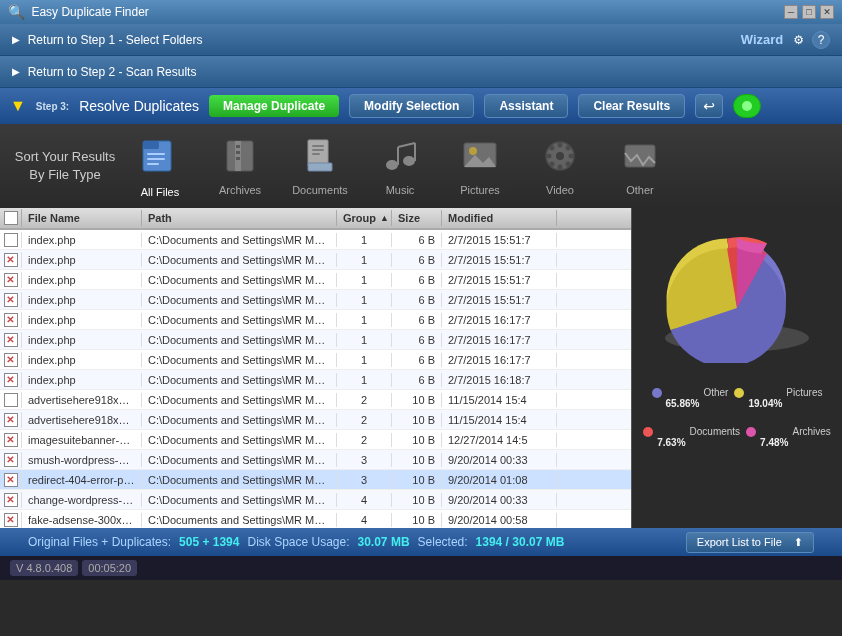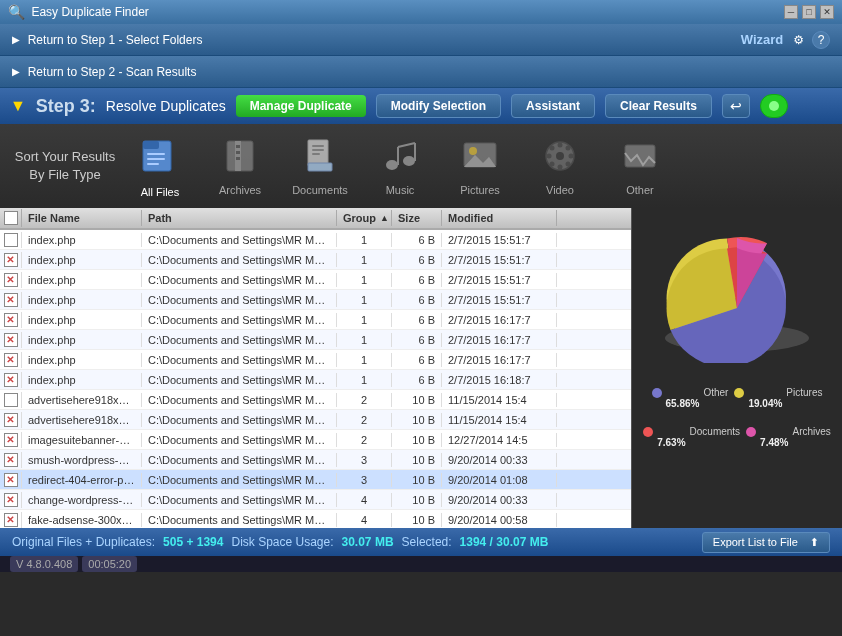--- a/index.html
+++ b/index.html
@@ -44,21 +44,21 @@
     
     .step3-header {
       background: linear-gradient(to bottom, #3a6aaa, #1a4a8a);
       height: 36px;
       display: flex;
       align-items: center;
       padding: 0 10px;
       gap: 10px;
     }
     .step3-arrow { color: #ffd700; font-size: 16px; }
-    .step3-label { color: #cde; font-size: 18px; font-weight: bold; }
+    .step3-label { color: #cde; font-size: 10px; font-weight: bold; }
     .step3-title { color: white; font-size: 14px; }
     .step3-btn {
       padding: 4px 14px;
       border-radius: 4px;
       border: none;
       font-size: 12px;
       cursor: pointer;
       font-weight: bold;
     }
     .btn-manage { background: linear-gradient(to bottom, #44dd44, #22aa22); color: white; }
@@ -208,21 +208,21 @@
       align-items: center;
       padding: 10px;
     }
 
     
     .status-bar {
       background: linear-gradient(to bottom, #3a6aaa, #1a4a8a);
       height: 28px;
       display: flex;
       align-items: center;
-      padding: 0 12px;
+      padding: 0 28px;
       color: white;
       font-size: 12px;
       gap: 8px;
     }
     .status-label { color: #aad4ff; }
     .status-value { color: #44eeee; font-weight: bold; }
     .status-spacer { flex: 1; }
     .export-btn {
       background: linear-gradient(to bottom, #4a7aaa, #2a5a8a);
       border: 1px solid #5a8abc;
@@ -230,21 +230,21 @@
       padding: 3px 10px;
       border-radius: 3px;
       font-size: 11px;
       cursor: pointer;
       display: flex; align-items: center; gap: 12px;
     }
 
     
     .info-bar {
       background: #1a1a2a;
-      height: 16px;
+      height: 24px;
       display: flex;
       align-items: center;
       padding: 0 10px;
       color: #aaa;
       font-size: 11px;
       gap: 4px;
     }
     .info-version { background: #3a3a5a; padding: 2px 6px; border-radius: 3px; }
     .info-timer { background: #3a3a5a; padding: 2px 6px; border-radius: 3px; }
 

